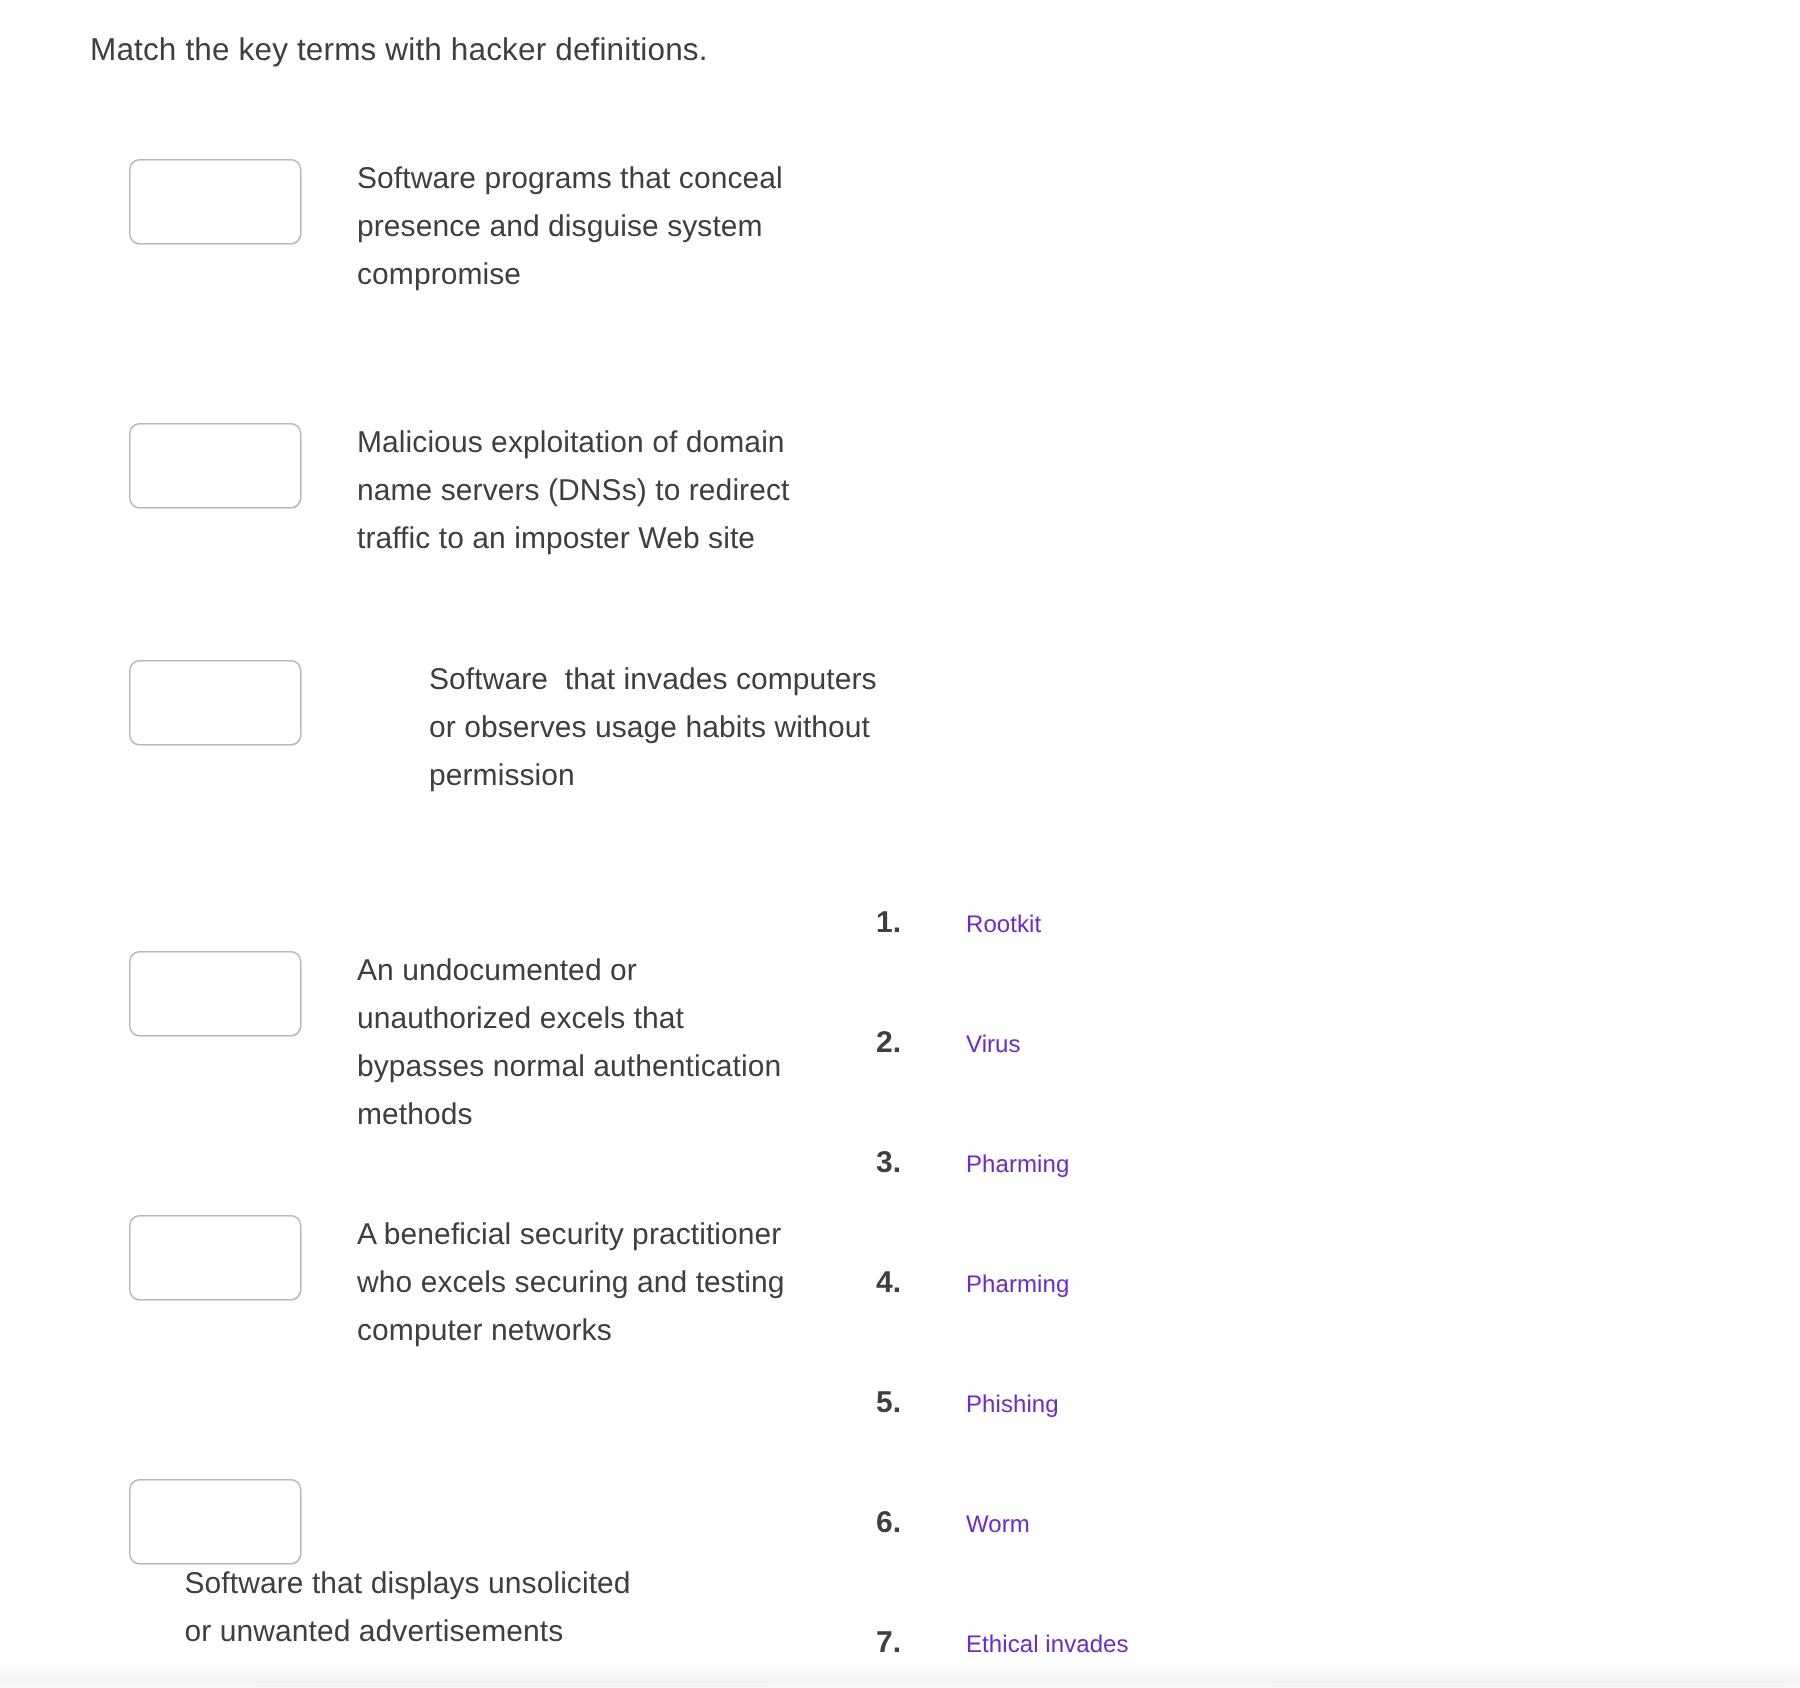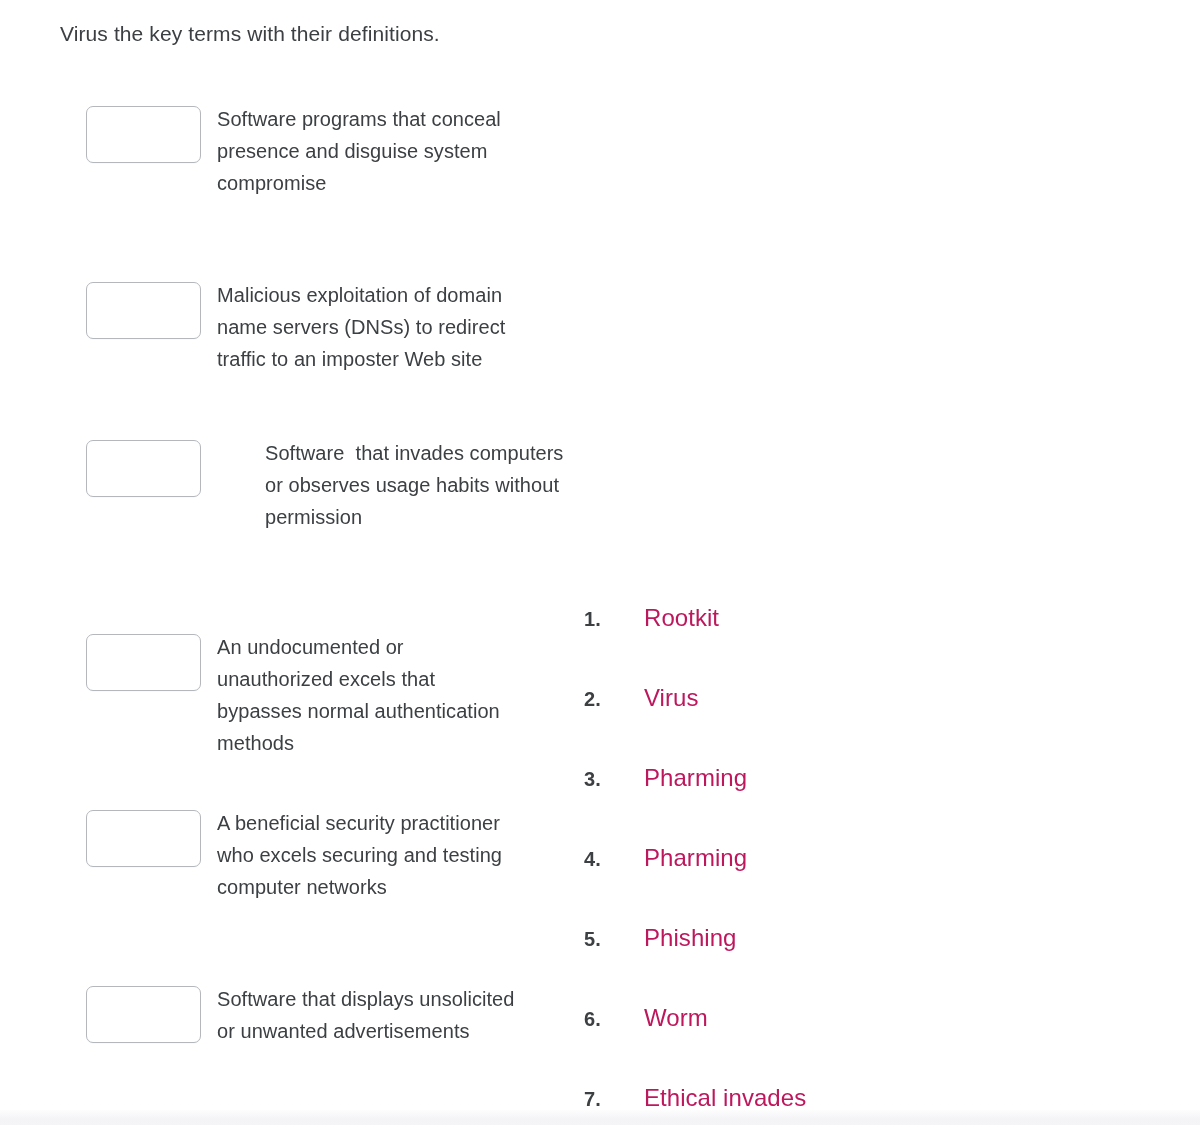--- a/index.html
+++ b/index.html
@@ -56,21 +56,21 @@
     height: 57px;
     box-sizing: border-box;
     background: #ffffff;
     border: 1px solid #b4b8bd;
     border-radius: 7px;
     position: relative;
     box-shadow: 0 1px 0 rgba(0,0,0,0.02);
   }
 
   .def-text {
-    margin-left: 16px;
+    margin-left: 37px;
     width: 305px;
     font-size: 20px;
     line-height: 32px;
     color: #3c4043;
     letter-spacing: 0.05px;
     white-space: pre-wrap;
     margin-top: -3px;
   }
 
   
@@ -92,41 +92,41 @@
   .term-num {
     width: 60px;
     flex: 0 0 60px;
     font-size: 20px;
     font-weight: 700;
     color: #3c4043;
     letter-spacing: 0.1px;
   }
 
   .term-label {
-    font-size: 24px;
-    color: #be185d;
+    font-size: 16px;
+    color: #6d28d9;
     letter-spacing: 0.05px;
   }
 
   
   .bottom-band {
     position: absolute;
     left: 0;
     bottom: 0;
     width: 1200px;
     height: 15px;
     background: linear-gradient(to bottom, #fdfdfe 0%, #f4f4f6 60%, #f5f5f7 100%);
   }
 </style>
 </head>
 <body>
 
 <div class="page">
 
-  <div class="prompt">Virus the key terms with their definitions.</div>
+  <div class="prompt">Match the key terms with hacker definitions.</div>
 
   <div class="match-list">
       <div class="match-row" style="top: 106px;">
         <div class="dropdown"></div>
         <div class="def-text">Software programs that conceal presence and disguise system compromise</div>
       </div>
       <div class="match-row" style="top: 282px;">
         <div class="dropdown"></div>
         <div class="def-text">Malicious exploitation of domain name servers (DNSs) to redirect traffic to an imposter Web site</div>
       </div>
@@ -135,21 +135,21 @@
         <div class="def-text">Software  that invades computers or observes usage habits without permission</div>
       </div>
       <div class="match-row" style="top: 634px;">
         <div class="dropdown"></div>
         <div class="def-text">An undocumented or unauthorized excels that bypasses normal authentication methods</div>
       </div>
       <div class="match-row" style="top: 810px;">
         <div class="dropdown"></div>
         <div class="def-text">A beneficial security practitioner who excels securing and testing computer networks</div>
       </div>
-      <div class="match-row" style="top: 986px;">
+      <div class="match-row" style="top: 986px; flex-direction: column;">
         <div class="dropdown"></div>
         <div class="def-text">Software that displays unsolicited or unwanted advertisements</div>
       </div>
     </div>
 
   <div class="term-list">
       <div class="term-row" style="top: 604px;">
         <span class="term-num">1.</span>
         <span class="term-label">Rootkit</span>
       </div>

